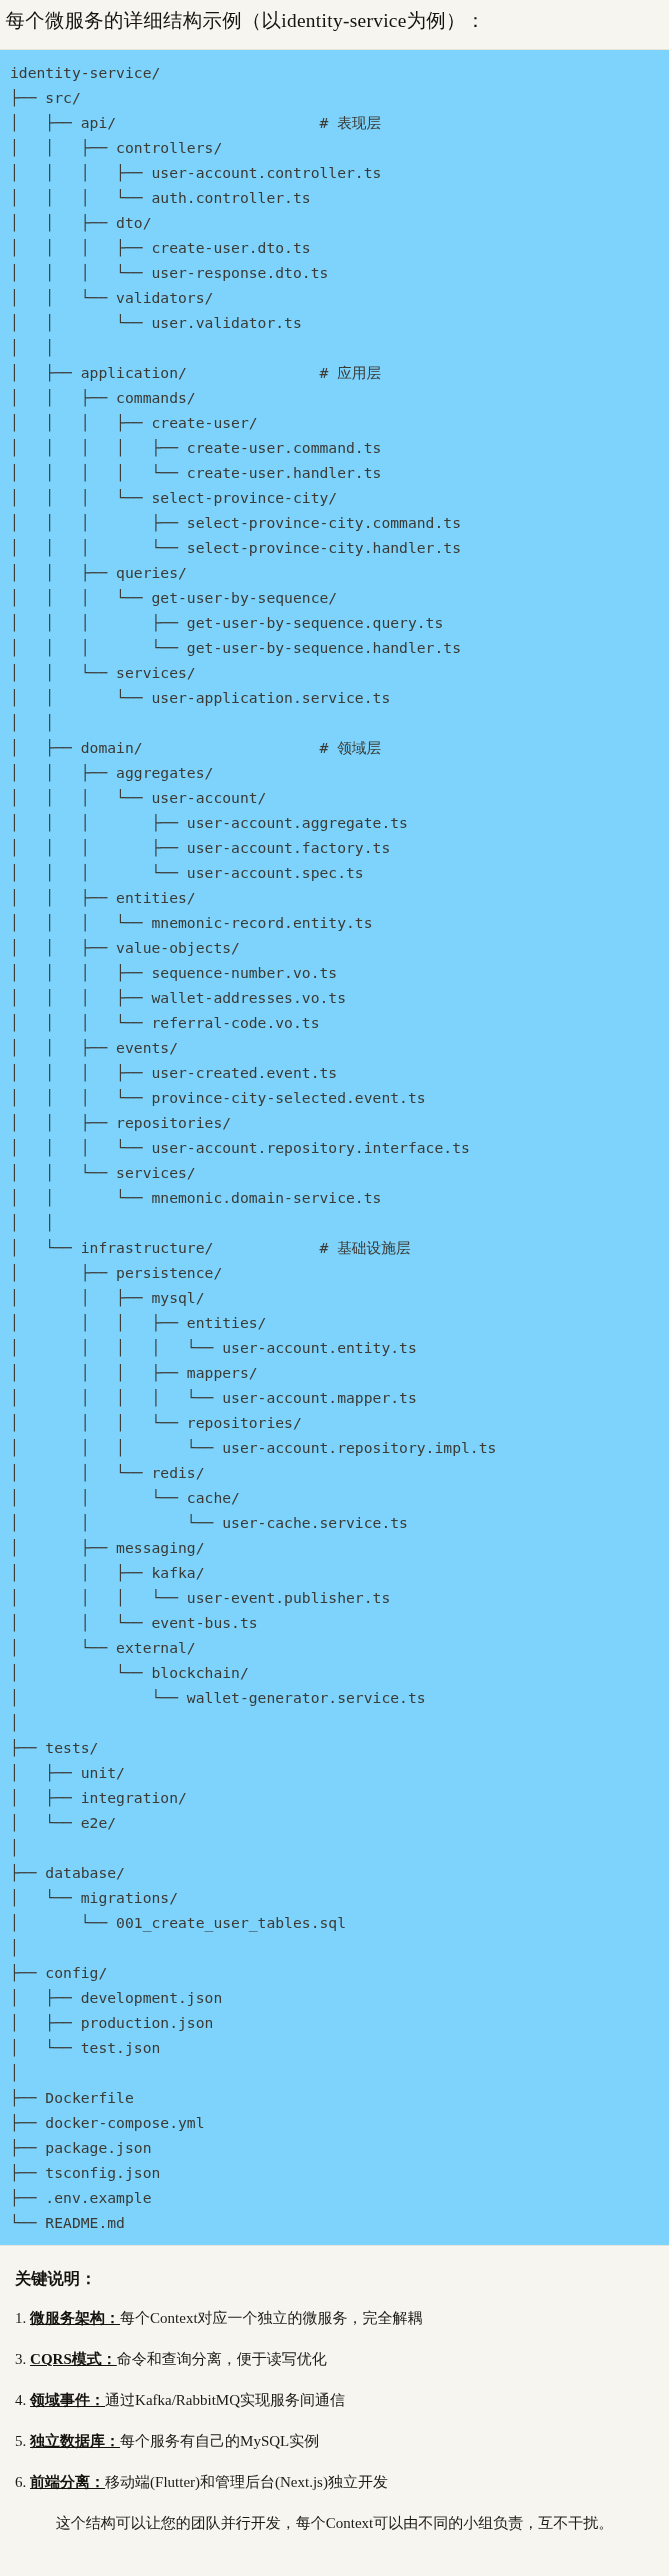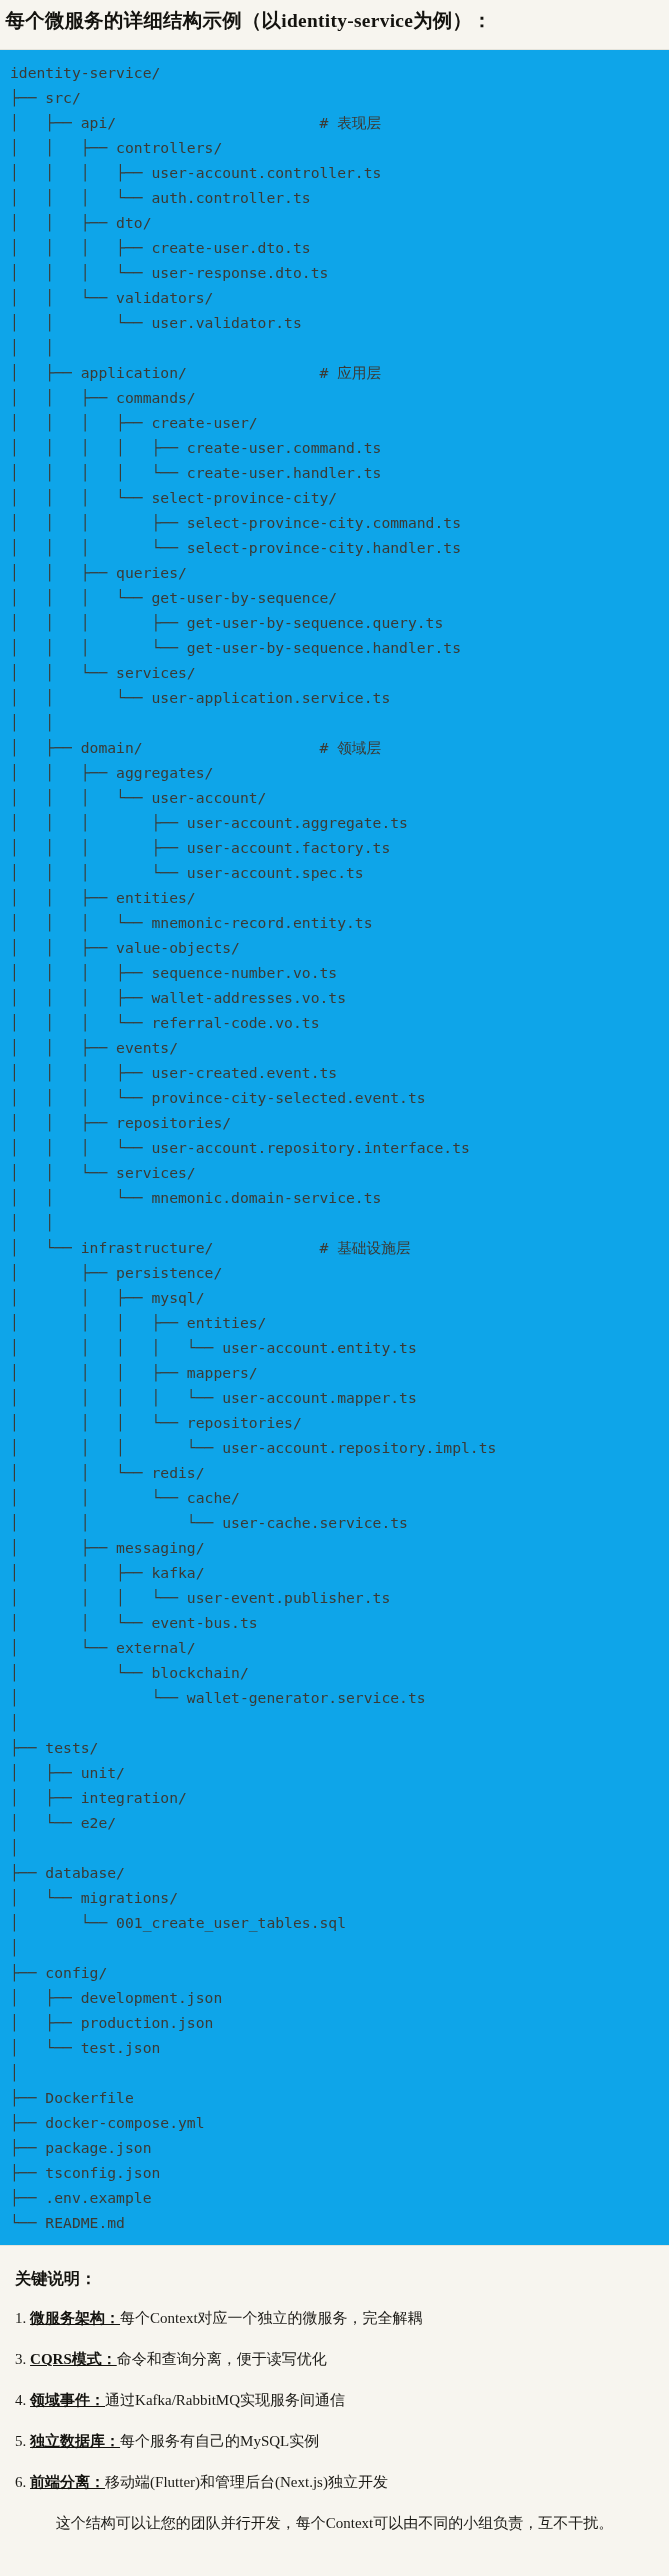--- a/index.html
+++ b/index.html
@@ -9,29 +9,29 @@
     width: 669px;
   }
   body {
     font-family: "Liberation Serif", serif;
     color: #1b1a16;
     padding-top: 6.9px;
     box-sizing: border-box;
   }
   .page-title {
     font-size: 19.4px;
-    font-weight: bold;
+    font-weight: normal;
     color: #14130f;
     line-height: 27px;
     margin: 0 0 15px 0;
     padding: 0 5.6px;
     letter-spacing: 0.3px;
   }
   .code-block {
-    background: #0ea5e9;
+    background: #7dd3fc;
     border-top: 0.6px solid #e6e4db;
     border-bottom: 0.6px solid #e6e4db;
     padding: 10px 10px 10px 10px;
     width: 100%;
     box-sizing: border-box;
     overflow: hidden;
   }
   .code-block pre {
     margin: 0;
     font-family: "DejaVu Sans Mono", monospace;

